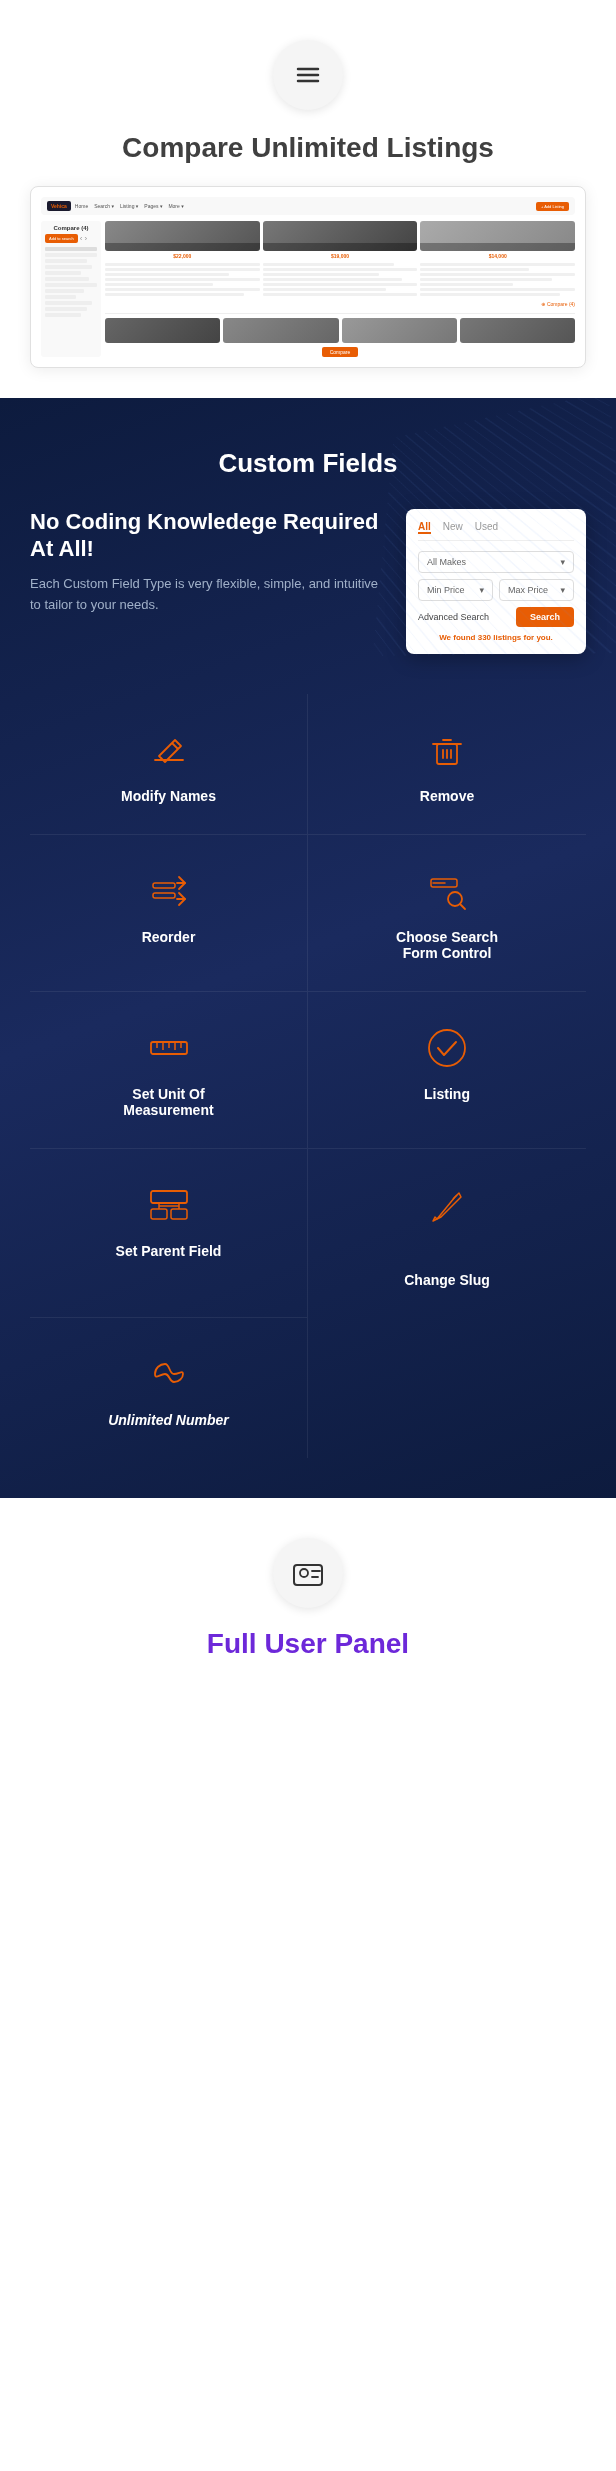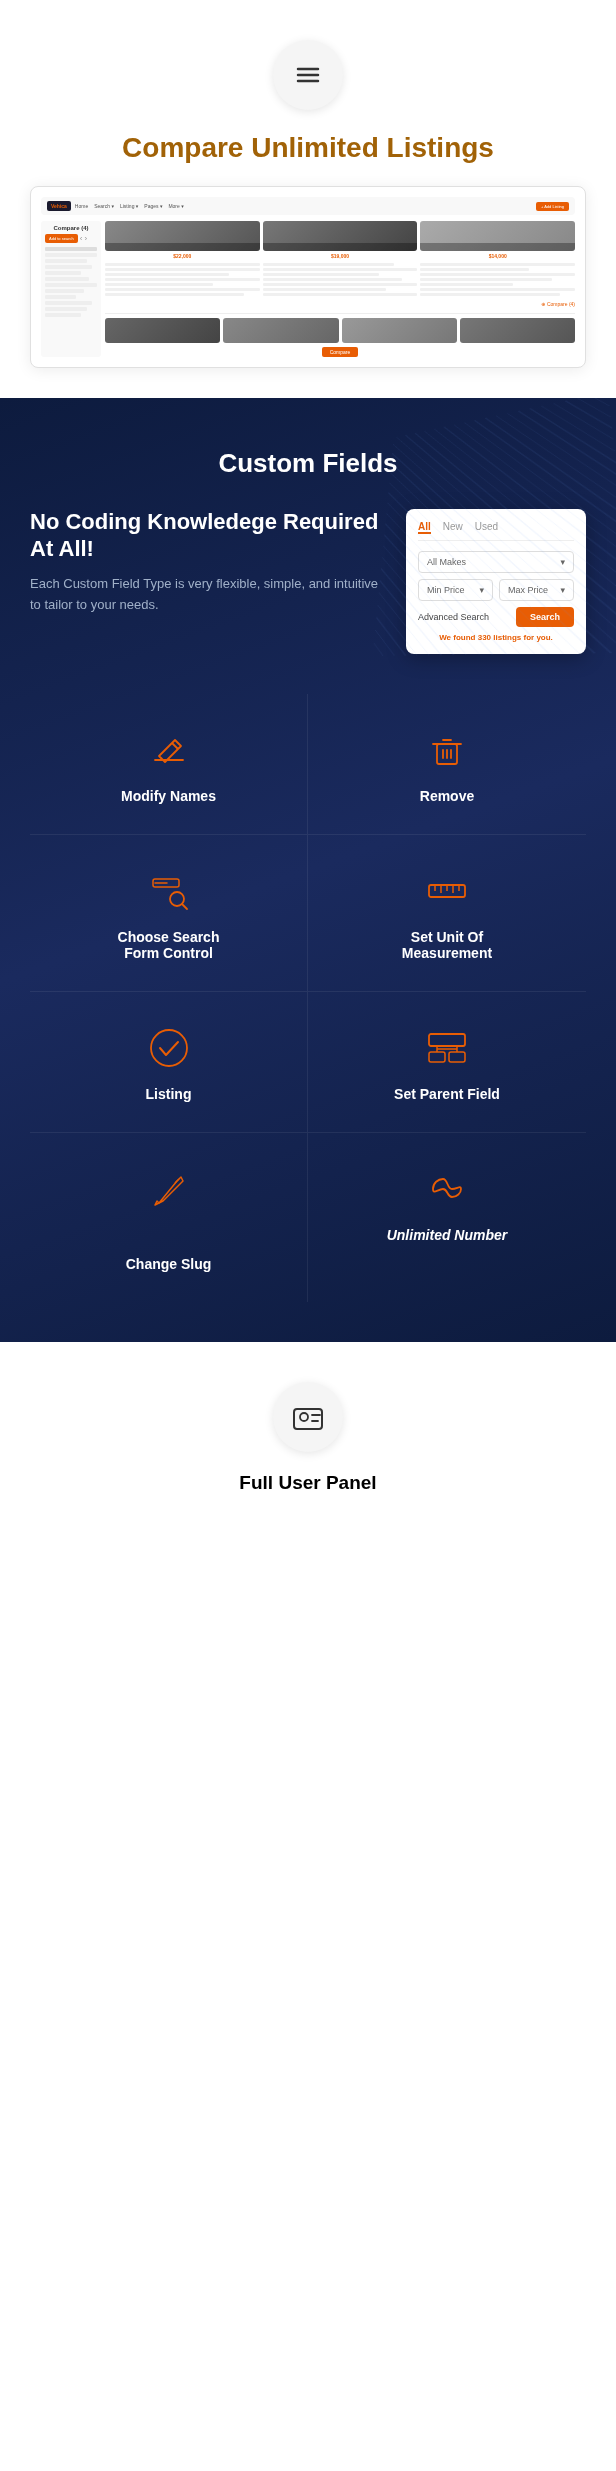--- a/index.html
+++ b/index.html
@@ -26,21 +26,21 @@
       justify-content: center;
       margin: 0 auto 20px;
       box-shadow: 0 2px 10px rgba(0,0,0,0.1);
     }
     .hamburger-icon-wrap svg {
       width: 28px;
       height: 28px;
     }
     .compare-title {
       font-size: 28px;
-      color: #a16207;
+      color: #404040;
       line-height: 1.3;
       margin-bottom: 20px;
     }
     .compare-title span {
       font-weight: 900;
     }
 
     
     .compare-screenshot {
       background: #fff;
@@ -354,22 +354,22 @@
       height: 70px;
       border-radius: 50%;
       background: #f5f5f5;
       display: flex;
       align-items: center;
       justify-content: center;
       margin: 0 auto 20px;
       box-shadow: 0 2px 10px rgba(0,0,0,0.1);
     }
     .user-panel-title {
-      font-size: 19px;
-      color: #000000;
+      font-size: 28px;
+      color: #6d28d9;
     }
     .user-panel-title span {
       font-weight: 900;
     }
   </style>
 </head>
 <body>
 
 <div class="section-compare">
   <div class="hamburger-icon-wrap">
@@ -538,20 +538,33 @@
           <line x1="8" y1="16" x2="36" y2="16" stroke="#e85d04" stroke-width="1.8" stroke-linecap="round"></line>
           <line x1="18" y1="12" x2="26" y2="12" stroke="#e85d04" stroke-width="1.8" stroke-linecap="round"></line>
           <line x1="18" y1="22" x2="18" y2="30" stroke="#e85d04" stroke-width="1.8" stroke-linecap="round"></line>
           <line x1="22" y1="22" x2="22" y2="30" stroke="#e85d04" stroke-width="1.8" stroke-linecap="round"></line>
           <line x1="26" y1="22" x2="26" y2="30" stroke="#e85d04" stroke-width="1.8" stroke-linecap="round"></line>
         </svg>
       </div>
       <span class="cf-feature-label">Remove</span>
     </div>
 
+    <div class="cf-feature">
+      <div class="cf-icon">
+        <svg viewBox="0 0 44 44">
+          <rect x="6" y="14" width="22" height="5" rx="2" stroke="#e85d04" stroke-width="1.5" fill="none"></rect>
+          <rect x="6" y="24" width="22" height="5" rx="2" stroke="#e85d04" stroke-width="1.5" fill="none"></rect>
+          <polyline points="32,8 38,14 32,20" stroke="#e85d04" stroke-width="1.8" fill="none" stroke-linecap="round" stroke-linejoin="round"></polyline>
+          <line x1="38" y1="14" x2="30" y2="14" stroke="#e85d04" stroke-width="1.8" stroke-linecap="round"></line>
+          <polyline points="32,24 38,30 32,36" stroke="#e85d04" stroke-width="1.8" fill="none" stroke-linecap="round" stroke-linejoin="round"></polyline>
+          <line x1="38" y1="30" x2="30" y2="30" stroke="#e85d04" stroke-width="1.8" stroke-linecap="round"></line>
+        </svg>
+      </div>
+      <span class="cf-feature-label">Reorder</span>
+    </div>
 
     <div class="cf-feature">
       <div class="cf-icon">
         <svg viewBox="0 0 44 44">
           <rect x="6" y="10" width="26" height="8" rx="2" stroke="#e85d04" stroke-width="1.5" fill="none"></rect>
           <line x1="8" y1="14" x2="20" y2="14" stroke="#e85d04" stroke-width="1.5" stroke-linecap="round"></line>
           <circle cx="30" cy="30" r="7" stroke="#e85d04" stroke-width="1.8" fill="none"></circle>
           <line x1="35" y1="35" x2="40" y2="40" stroke="#e85d04" stroke-width="1.8" stroke-linecap="round"></line>
         </svg>
       </div>

